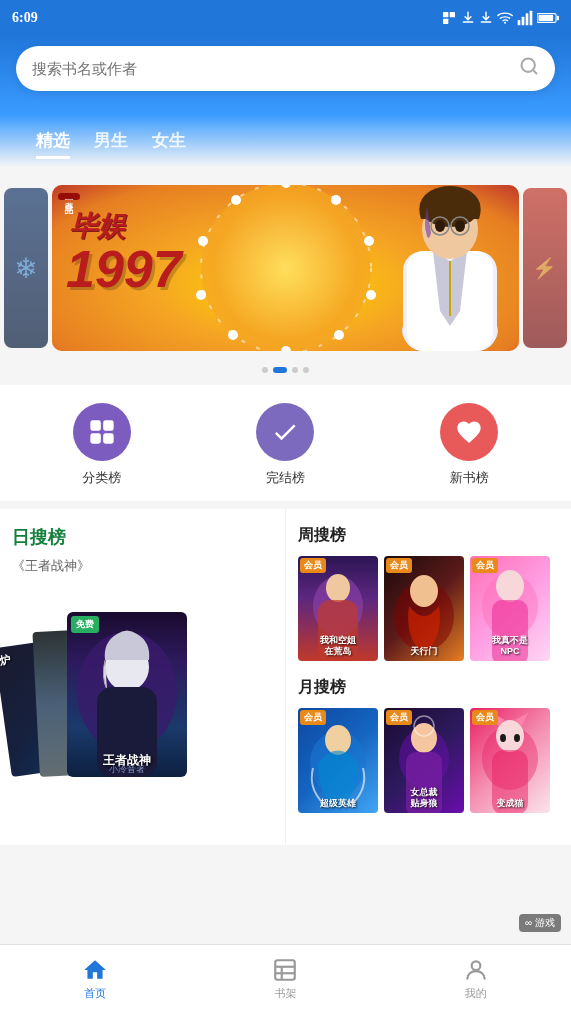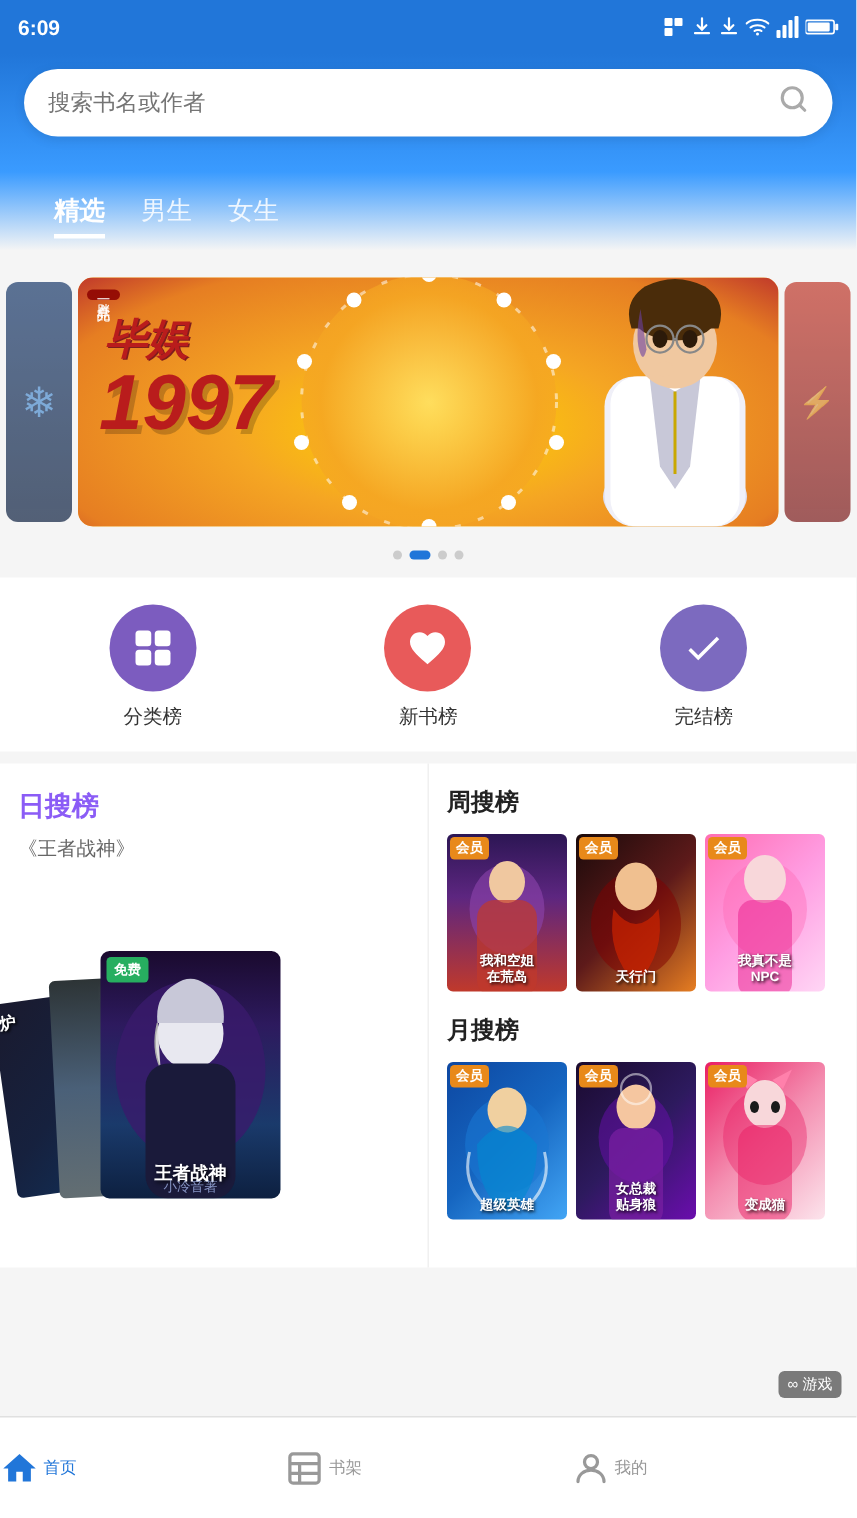--- a/index.html
+++ b/index.html
@@ -16,20 +16,21 @@
     .status-bar {
       background: #2176d9;
       height: 36px;
       display: flex;
       align-items: center;
       justify-content: space-between;
       padding: 0 12px;
       color: white;
       font-size: 13px;
       font-weight: 600;
+      font-family: Liberation Serif, serif;
     }
     .status-bar .time { font-size: 14px; font-weight: 700; }
     .status-icons { display: flex; align-items: center; gap: 4px; }
 
     
     .header-bg {
       background: linear-gradient(180deg, #2176d9 0%, #3a9bff 60%, #f5f5f5 100%);
       padding: 10px 16px 0 16px;
     }
     .search-bar {
@@ -56,21 +57,21 @@
       display: flex;
       gap: 24px;
       padding: 14px 20px 8px 20px;
       background: transparent;
       margin-top: 24px;
     }
     .tab-item {
       font-size: 17px;
       color: rgba(255,255,255,0.85);
       cursor: pointer;
-      font-weight: 400;
+      font-weight: 700;
       padding-bottom: 4px;
     }
     .tab-item.active {
       color: white;
       font-weight: 700;
       border-bottom: 3px solid white;
     }
 
     
     .banner-area {
@@ -195,27 +196,27 @@
 
     
     .day-chart {
       flex: 1;
       padding: 16px 12px;
       border-right: 1px solid #f0f0f0;
     }
     .section-title {
       font-size: 18px;
       font-weight: 700;
-      color: #8b5cf6;
+      color: #15803d;
       margin-bottom: 8px;
     }
     .chart-sub {
       font-size: 13px;
       color: #666;
-      margin-bottom: 24px;
+      margin-bottom: 2px;
     }
     .book-stack {
       position: relative;
       height: 200px;
       width: 100%;
     }
 
     
     .side-charts {
       flex: 1;
@@ -260,21 +261,21 @@
       width: 571px;
       height: 68px;
       background: white;
       border-top: 1px solid #e0e0e0;
       display: flex;
       align-items: center;
       justify-content: space-around;
     }
     .nav-item {
       display: flex;
-      flex-direction: row;
+      flex-direction: column;
       align-items: center;
       gap: 3px;
       cursor: pointer;
       flex: 1;
     }
     .nav-label {
       font-size: 11px;
       color: #999;
     }
     .nav-label.active { color: #2176d9; }
@@ -494,34 +495,34 @@
         <svg width="28" height="28" viewBox="0 0 24 24" fill="white">
           <rect x="2" y="2" width="9" height="9" rx="2"></rect>
           <rect x="13" y="2" width="9" height="9" rx="2"></rect>
           <rect x="2" y="13" width="9" height="9" rx="2"></rect>
           <rect x="13" y="13" width="9" height="9" rx="2"></rect>
         </svg>
       </div>
       <span class="cat-label">分类榜</span>
     </div>
     <div class="cat-item">
+      <div class="cat-icon cat-violet">
+        <svg width="28" height="28" viewBox="0 0 24 24" fill="white">
+          <path d="M9 16.17L4.83 12l-1.42 1.41L9 19 21 7l-1.41-1.41z"></path>
+        </svg>
+      </div>
+      <span class="cat-label">完结榜</span>
+    </div>
+    <div class="cat-item">
       <div class="cat-icon cat-red">
         <svg width="28" height="28" viewBox="0 0 24 24" fill="white">
           <path d="M12 21.35l-1.45-1.32C5.4 15.36 2 12.28 2 8.5 2 5.42 4.42 3 7.5 3c1.74 0 3.41.81 4.5 2.09C13.09 3.81 14.76 3 16.5 3 19.58 3 22 5.42 22 8.5c0 3.78-3.4 6.86-8.55 11.54L12 21.35z"></path>
         </svg>
       </div>
       <span class="cat-label">新书榜</span>
-    </div>
-    <div class="cat-item">
-      <div class="cat-icon cat-violet">
-        <svg width="28" height="28" viewBox="0 0 24 24" fill="white">
-          <path d="M9 16.17L4.83 12l-1.42 1.41L9 19 21 7l-1.41-1.41z"></path>
-        </svg>
-      </div>
-      <span class="cat-label">完结榜</span>
     </div>
   </div>
 
   <div class="charts-section">
 
     <div class="day-chart">
       <div class="section-title">日搜榜</div>
       <div class="chart-sub">《王者战神》</div>
       <div class="book-stack">
 

